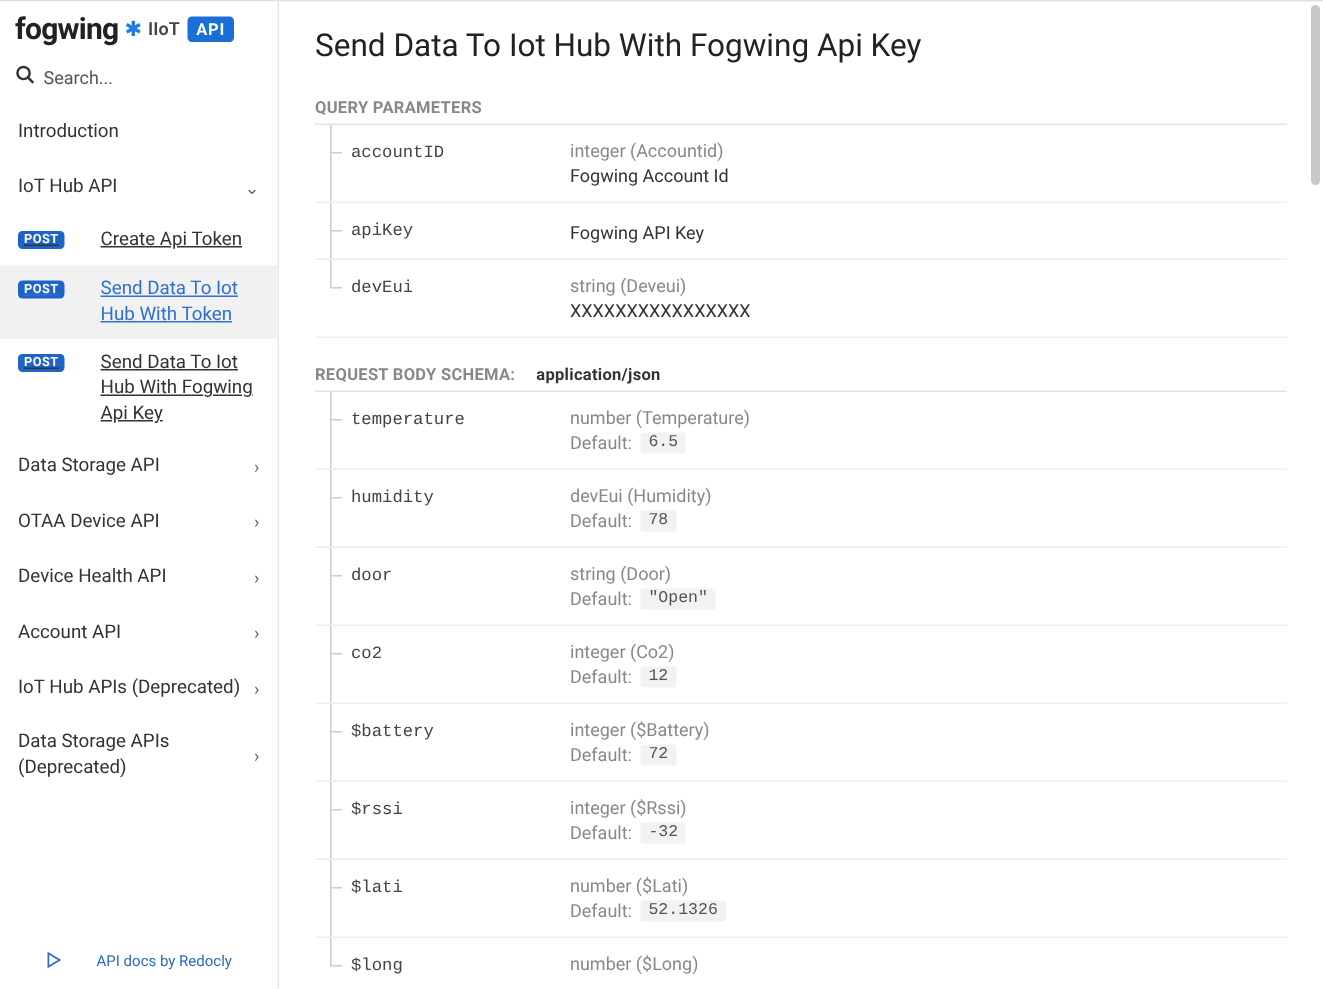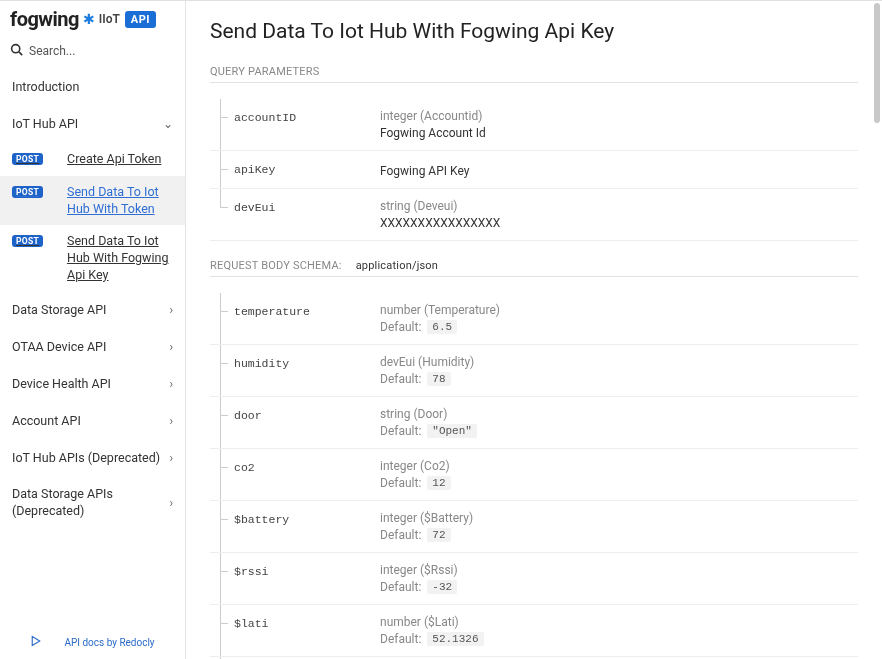--- a/index.html
+++ b/index.html
@@ -58,22 +58,22 @@
 .footer {
   padding: 10px; text-align: center; font-size: 10px; color: #2a6bc7;
   display: flex; align-items: center; justify-content: center; gap: 22px;
 }
 .footer-icon { color: #2a6bc7; }
 .main {
   flex: 1; padding: 18px 24px 0 24px; overflow-y: auto; position: relative;
 }
 .main h1 { font-size: 21px; font-weight: 400; color: #222; margin-bottom: 22px; }
 .section-label {
-  font-size: 11px; color: #888; font-weight: 400; letter-spacing: 0.2px;
-  padding-bottom: 4px; border-bottom: 1px solid #e3e3e3; margin-bottom: 16px;
+  font-size: 11px; color: #888; font-weight: 700; letter-spacing: 0.2px;
+  padding-bottom: 4px; border-bottom: 1px solid #e3e3e3; margin-bottom: 0;
 }
 .section-label.schema { display: flex; align-items: baseline; gap: 14px; margin-top: 18px; }
 .section-label .mime { color: #333; font-size: 11px; }
 .param-row {
   display: flex; border-bottom: 1px solid #eee; padding: 10px 0;
 }
 .param-name-col {
   width: 170px; flex-shrink: 0; display: flex; align-items: flex-start; gap: 6px;
   padding-left: 4px;
 }

